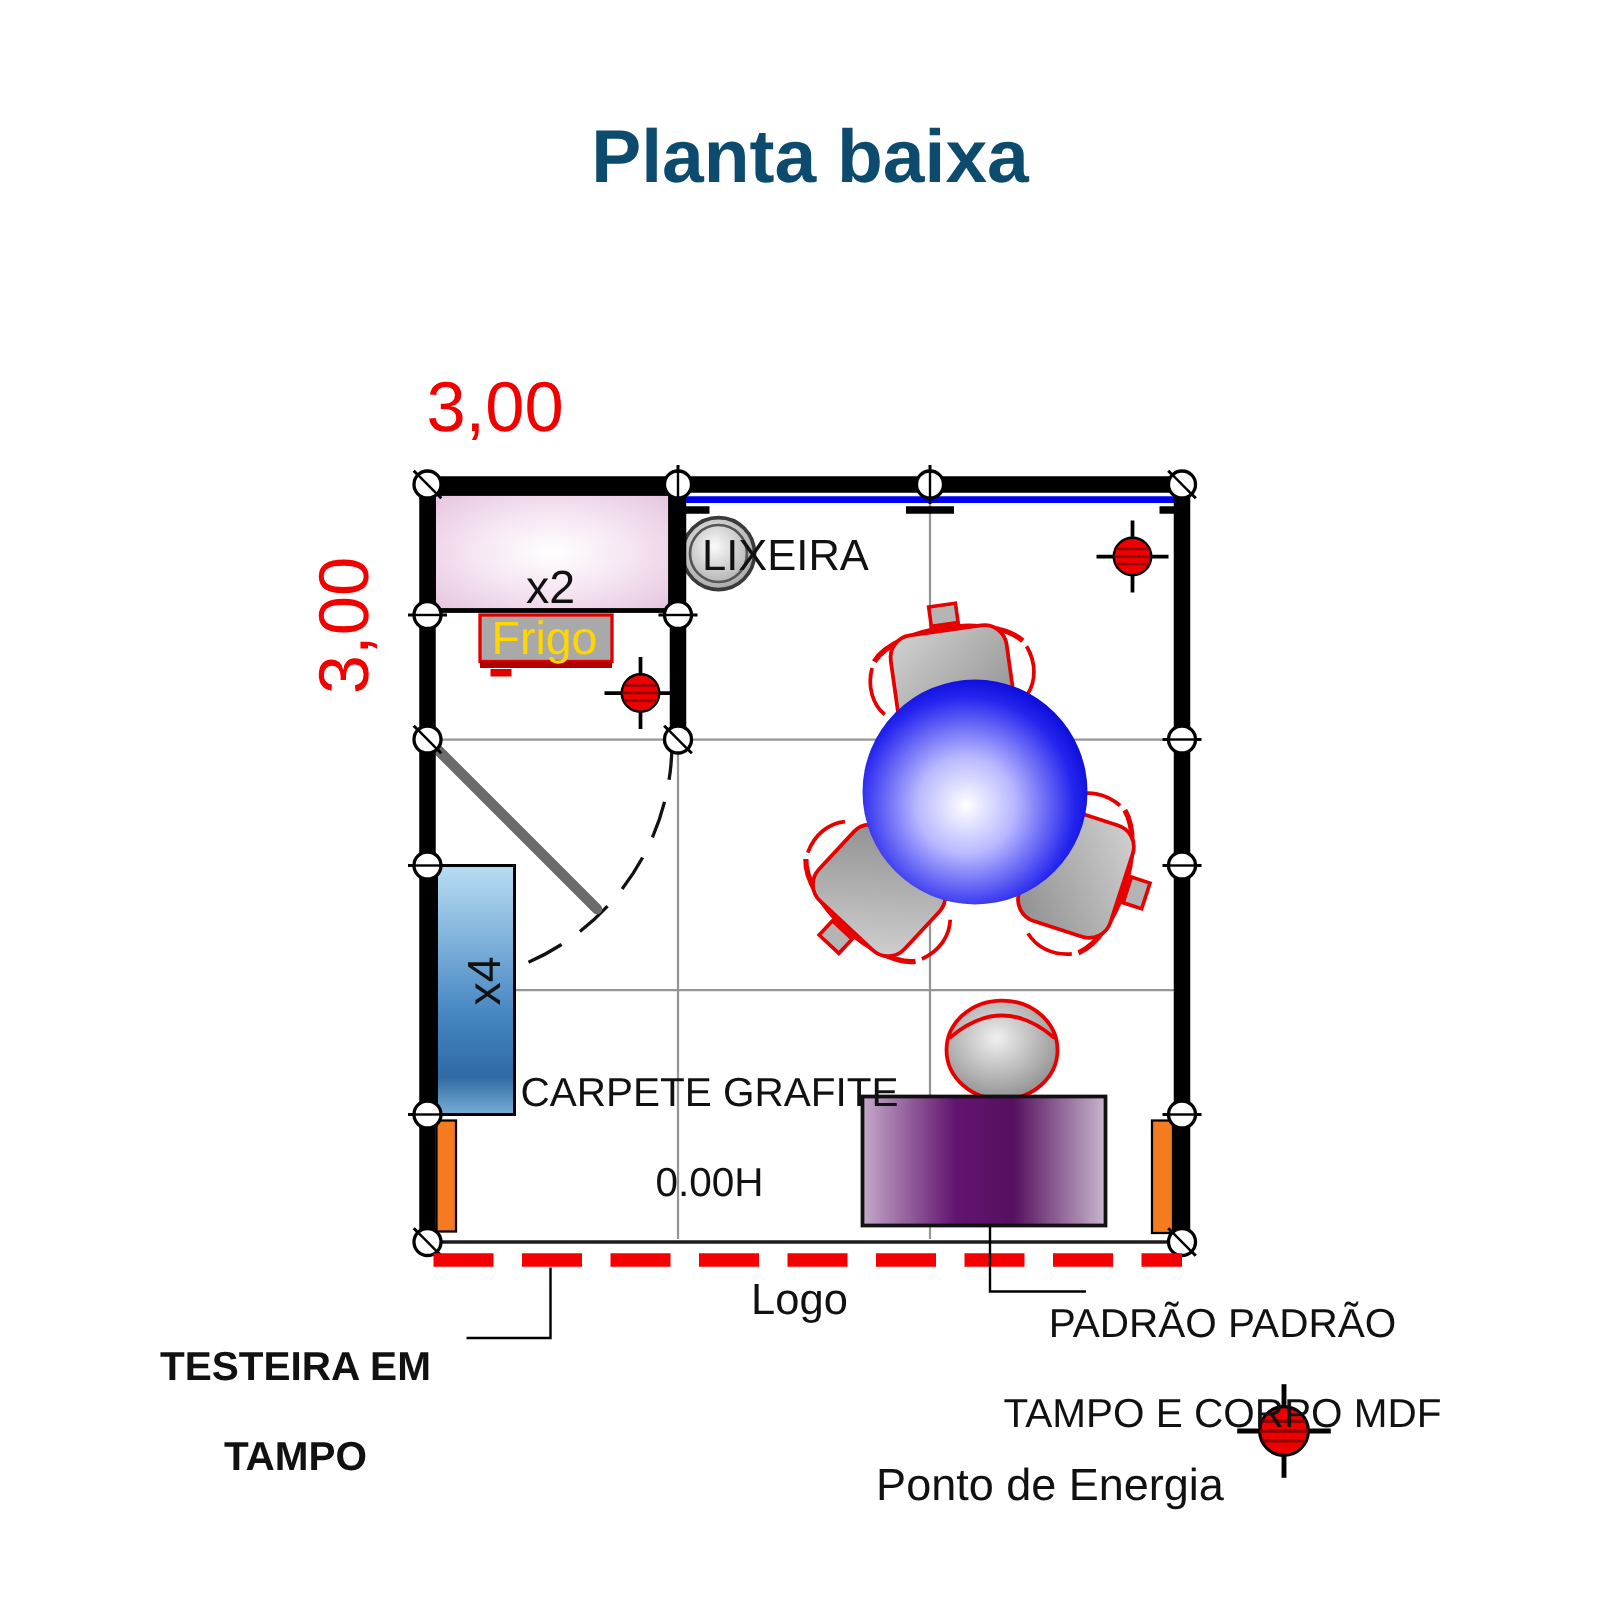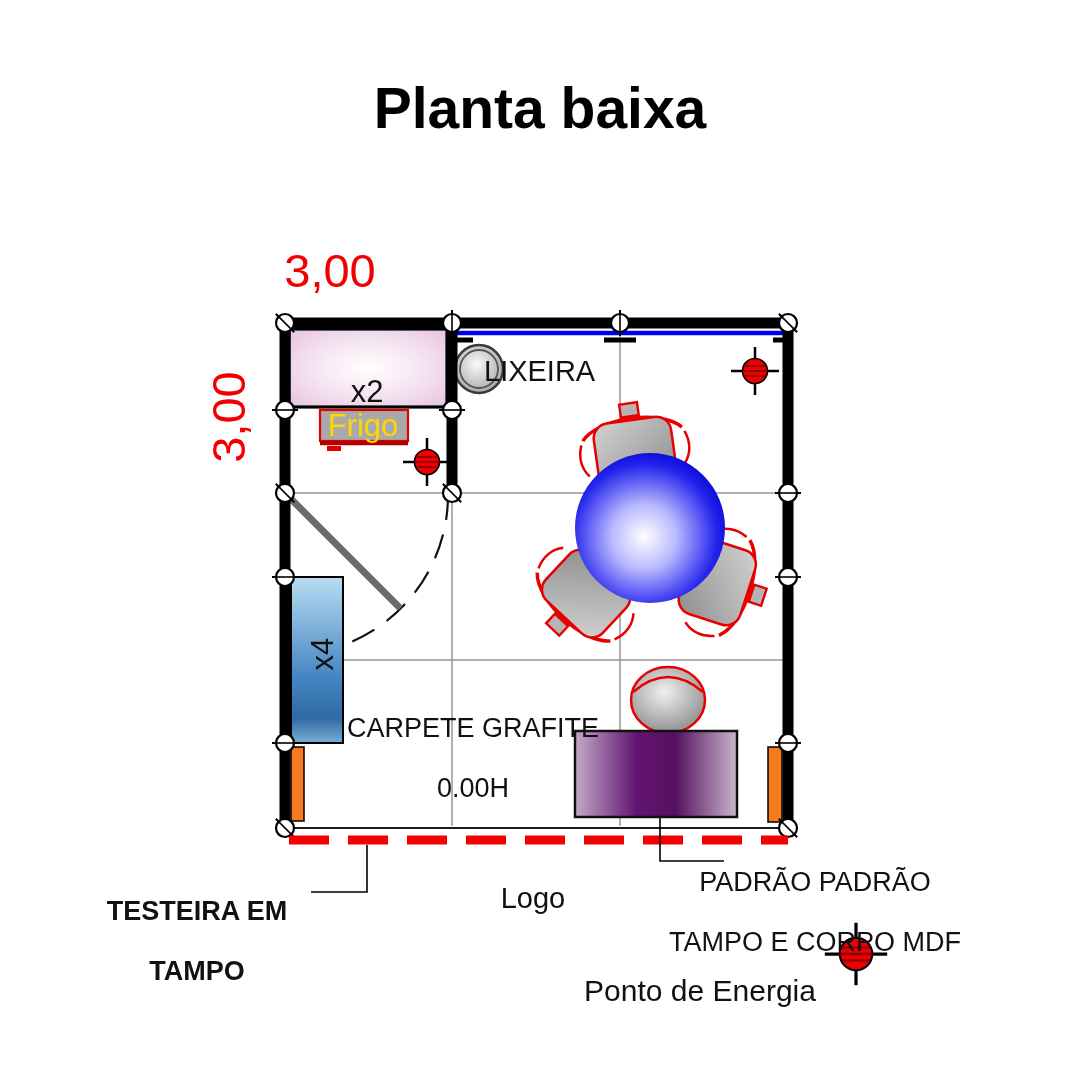--- a/index.html
+++ b/index.html
@@ -1,21 +1,21 @@
 <!DOCTYPE html>
 <html><head>
 <meta charset="utf-8">
 <style>
   html,body{margin:0;padding:0;background:#ffffff;}
   #canvas{position:relative;width:1080px;height:1080px;background:#ffffff;overflow:hidden;
           font-family:"Liberation Sans", sans-serif;}
   #plan-svg{position:absolute;left:0;top:0;}
   .lbl{position:absolute;color:#111;white-space:pre-line;}
   .center{text-align:center;}
-  .title{font-size:57px;font-weight:bold;letter-spacing:0px;color:#000000;}
+  .title{font-size:50px;font-weight:bold;letter-spacing:0px;color:#0c4a6e;}
   .dim{font-size:47px;color:#f20000;}
   .rot{transform:rotate(-90deg);transform-origin:center center;}
   .small{font-size:27px;line-height:30px;}
   .med{font-size:29px;}
   .itemlbl{font-size:31px;}
   .frigo{color:#ffd600;}
 </style>
 </head>
 <body>
 
@@ -167,35 +167,35 @@
 <div class="lbl title center" style="left:240px;top:75px;width:600px;">Planta baixa</div>
 
 <div class="lbl dim center" style="left:250px;top:243px;width:160px;">3,00</div>
 
 <div class="lbl dim center rot" style="left:147px;top:391px;width:160px;height:52px;">3,00</div>
 
 <div class="lbl itemlbl center" style="left:317px;top:374px;width:100px;">x2</div>
 
 <div class="lbl itemlbl center frigo" style="left:313px;top:408px;width:100px;">Frigo</div>
 
-<div class="lbl med" style="left:460px;top:355px;padding-left:24px;">LIXEIRA</div>
+<div class="lbl med" style="left:444px;top:355px;padding-left:24px;">LIXEIRA</div>
 
 <div class="lbl itemlbl center rot" style="left:277px;top:637px;width:90px;height:34px;">x4</div>
 
 <div class="lbl small center" style="left:320px;top:683px;width:306px;">
   <div>CARPETE GRAFITE</div>
   <div>0.00H</div>
 </div>
 
 <div class="lbl small" style="left:87px;top:866px;width:220px;text-align:center;font-weight:bold;">
   <div>TESTEIRA EM</div>
   <div>TAMPO</div>
 </div>
 
-<div class="lbl med center" style="left:463px;top:882px;width:140px;">Logo</div>
+<div class="lbl med center" style="left:463px;top:851px;width:140px;">Logo</div>
 
 <div class="lbl small center" style="left:655px;top:837px;width:320px;">
   <div>PADRÃO PADRÃO</div>
   <div>TAMPO E CORPO MDF</div>
 </div>
 
 <div class="lbl med center" style="left:545px;top:938px;width:310px;font-size:30px;margin-top:36px;">Ponto de Energia</div>
 
 </div>
 

